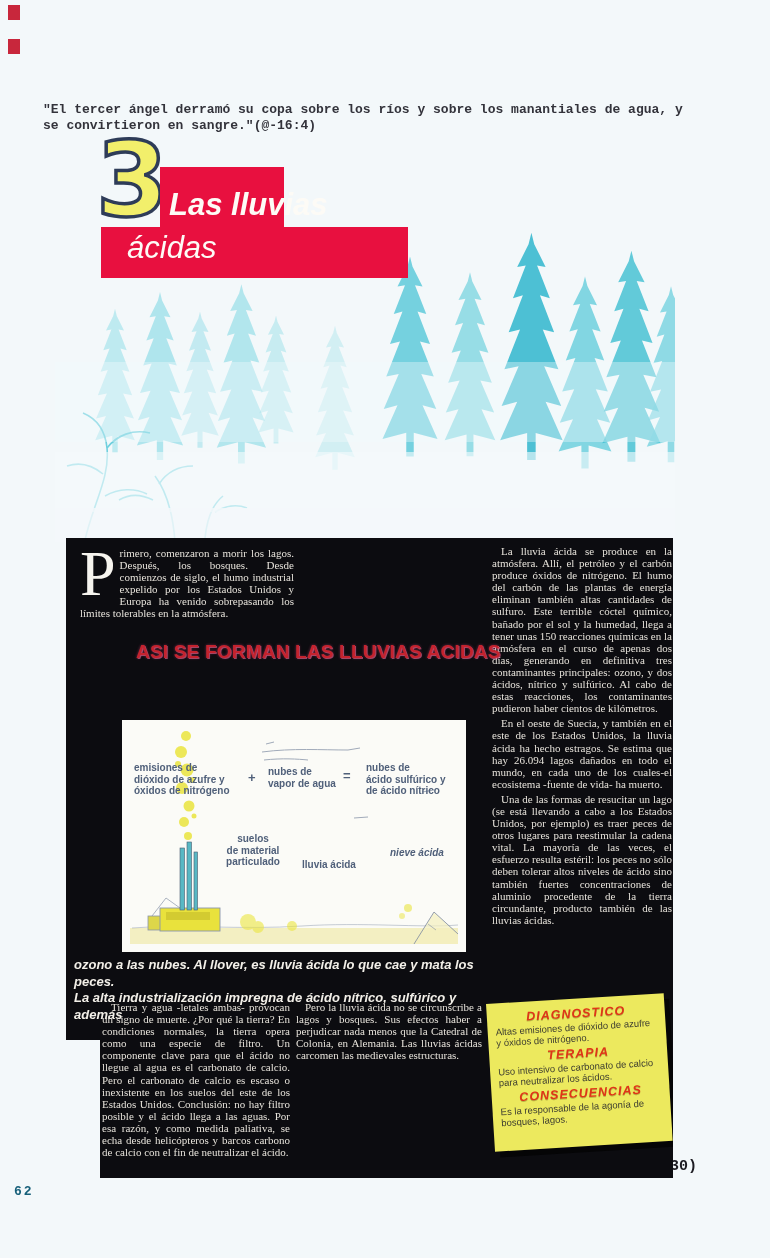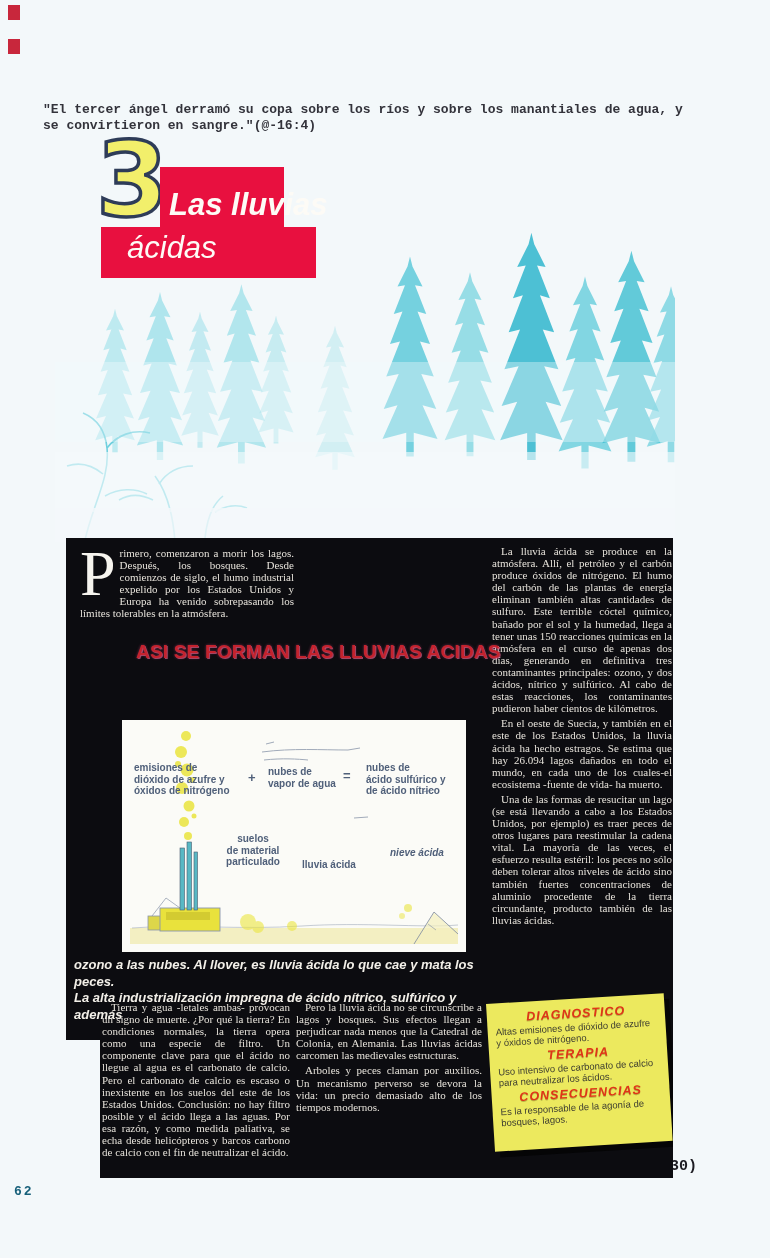--- a/index.html
+++ b/index.html
@@ -12,21 +12,21 @@
   .quote{position:absolute;left:43px;top:102px;width:640px;
          font-family:"Liberation Mono",monospace;font-size:13px;line-height:16px;
          color:#33333b;font-weight:700;}
   
   .heading{position:absolute;left:0;top:0;z-index:4;}
   .chapnum{position:absolute;left:96px;top:130px;font-family:"DejaVu Sans",sans-serif;
            font-size:104px;line-height:100px;font-weight:700;color:#f2ef6b;
            -webkit-text-stroke:3.5px #2e3c58;text-shadow:0 0 2px #2e3c58;}
   .tbox{position:absolute;background:#e8103f;}
   .tbox1{left:160px;top:167px;width:124px;height:61px;font-weight:bold;}
-  .tbox2{left:101px;top:227px;width:215px;height:51px;}
+  .tbox2{left:101px;top:227px;width:259px;height:51px;padding-left:48px;}
   .ttext{font-family:"Liberation Sans",sans-serif;font-style:italic;font-size:31px;
          color:#fdfbf6;white-space:nowrap;}
   .tt1{position:absolute;left:9px;top:20px;}
   .tt2{position:absolute;left:26px;top:3px;}
   
   .forest{position:absolute;left:55px;top:212px;z-index:1;}
   
   .black{position:absolute;left:66px;top:538px;width:607px;height:640px;background:#0c0c10;z-index:2;
          clip-path:polygon(0 0,607px 0,607px 640px,34px 640px,34px 502px,0 502px);}
   .col{position:absolute;color:#e6e2da;font-size:11px;line-height:12.1px;text-align:justify;}
@@ -218,22 +218,21 @@
     <div class="caption">
       <div>ozono a las nubes. Al llover, es lluvia ácida lo que cae y mata los peces.</div>
       <div>La alta industrialización impregna de ácido nítrico, sulfúrico y además</div>
     </div>
 
     <div class="col cA">
       <p class="ind">Tierra y agua -letales ambas- provocan un signo de muerte. ¿Por qué la tierra? En condiciones normales, la tierra opera como una especie de filtro. Un componente clave para que el ácido no llegue al agua es el carbonato de calcio. Pero el carbonato de calcio es escaso o inexistente en los suelos del este de los Estados Unidos. Conclusión: no hay filtro posible y el ácido llega a las aguas. Por esa razón, y como medida paliativa, se echa desde helicópteros y barcos carbono de calcio con el fin de neutralizar el ácido.</p>
     </div>
 
     <div class="col cB">
-      <p class="ind">Pero la lluvia ácida no se circunscribe a lagos y bosques. Sus efectos llegan a perjudicar nada menos que la Catedral de Colonia, en Alemania. Las lluvias ácidas carcomen las medievales estructuras.</p>
-      <p class="ind">Arboles y peces claman por auxilios. Un mecanismo perverso se devora la vida: un precio demasiado alto de los tiempos modernos.</p>
+      <p class="ind">Pero la lluvia ácida no se circunscribe a lagos y bosques. Sus efectos haber a perjudicar nada menos que la Catedral de Colonia, en Alemania. Las lluvias ácidas carcomen las medievales estructuras.</p>
     </div>
 
     <div class="note">
       <div class="nh">DIAGNOSTICO</div>
       <p class="nb">Altas emisiones de dióxido de azufre y óxidos de nitrógeno.</p>
       <div class="nh">TERAPIA</div>
       <p class="nb">Uso intensivo de carbonato de calcio para neutralizar los ácidos.</p>
       <div class="nh">CONSECUENCIAS</div>
       <p class="nb">Es la responsable de la agonía de bosques, lagos.</p>
     </div>

